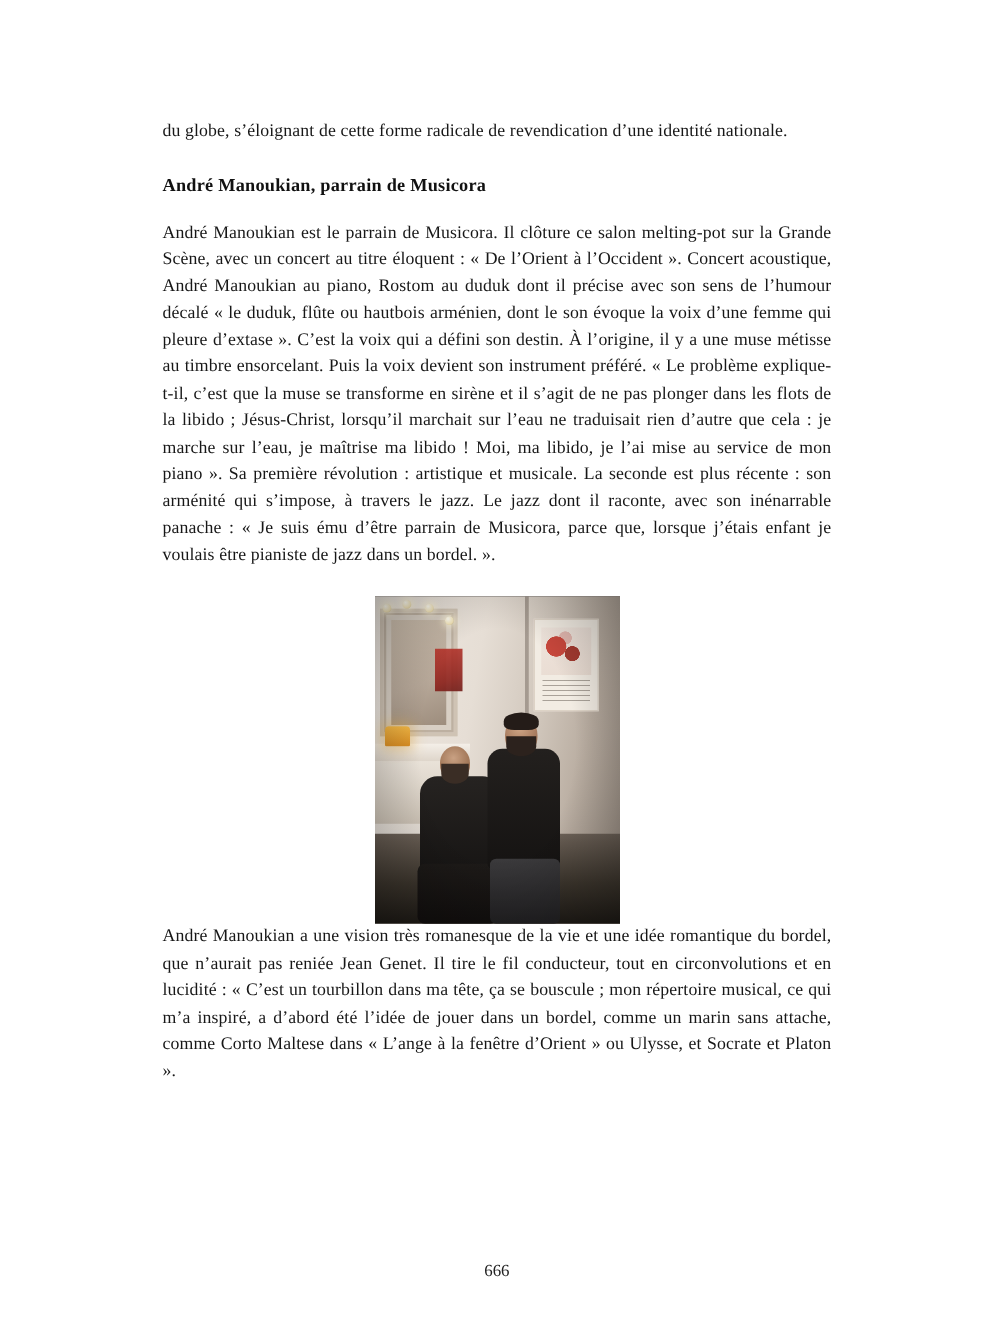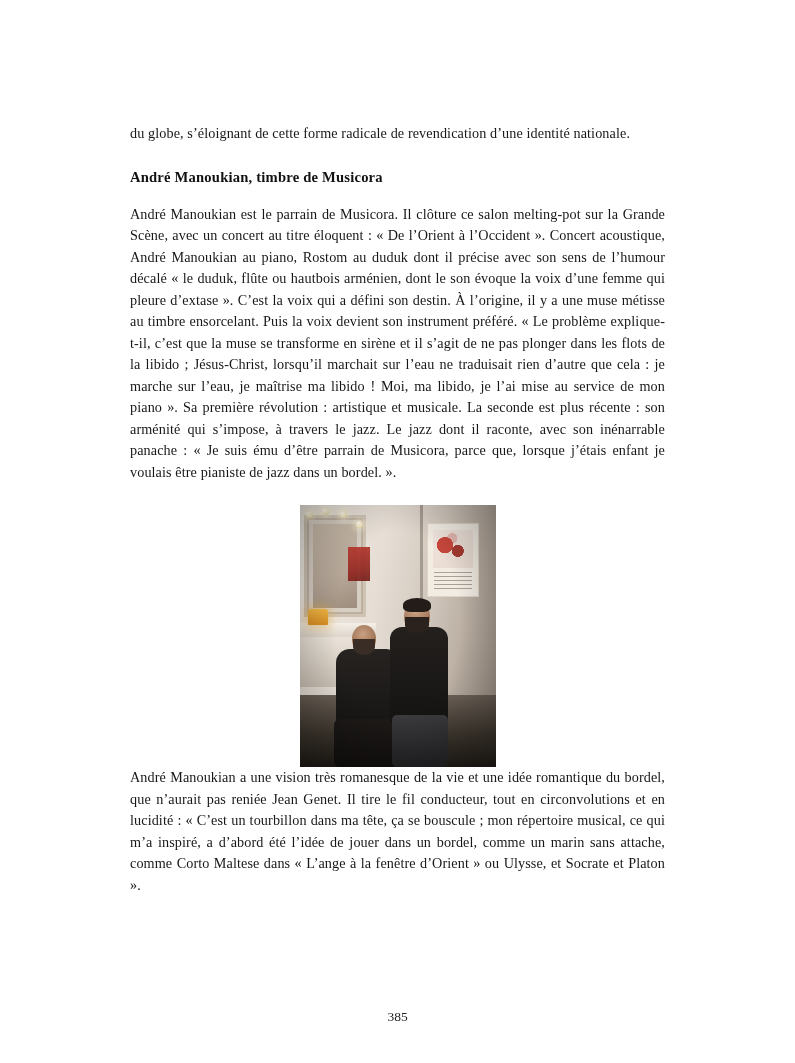--- a/index.html
+++ b/index.html
@@ -18,21 +18,20 @@
   .page {
     position: absolute;
     top: 0; left: 0;
     width: 795px;
     height: 1063px;
     box-sizing: border-box;
     padding: 95px 130px 0 130px;
   }
   .content {
     width: 535px;
-    margin-top: 28px;
   }
   p.body-text {
     font-size: 14.2px;
     line-height: 21.5px;
     text-align: justify;
     text-justify: inter-word;
     margin: 0 0 13px 0;
     letter-spacing: 0.1px;
     color: #171717;
   }
@@ -230,21 +229,21 @@
   }
 </style>
 </head>
 <body>
 
 <div class="page">
   <div class="content">
 
     <p class="body-text">du globe, s’éloignant de cette forme radicale de revendication d’une identité nationale.</p>
 
-    <h2 class="section-heading">André Manoukian, timbre de Musicora</h2>
+    <h2 class="section-heading">André Manoukian, parrain de Musicora</h2>
 
     <p class="body-text">André Manoukian  est le parrain de Musicora. Il clôture ce salon melting-pot sur la Grande Scène, avec un concert au titre éloquent : « De l’Orient à l’Occident ».  Concert acoustique, André Manoukian au piano, Rostom au duduk  dont il précise avec son sens de l’humour décalé « le duduk, flûte ou hautbois arménien, dont le son évoque la voix d’une femme qui pleure d’extase ». C’est la voix qui a défini son destin. À l’origine, il y a une muse métisse au timbre ensorcelant.  Puis la voix devient son instrument préféré. « Le problème explique-t-il, c’est que la muse se transforme en sirène et il s’agit de ne pas plonger dans les flots de la libido ; Jésus-Christ, lorsqu’il marchait sur l’eau ne traduisait rien d’autre que cela : je marche sur l’eau, je maîtrise ma libido ! Moi, ma libido, je l’ai mise au service de mon piano ». Sa première révolution : artistique et musicale. La seconde est plus récente : son arménité qui s’impose, à travers le jazz. Le jazz dont il raconte, avec son inénarrable panache : « Je suis ému d’être parrain de Musicora, parce que, lorsque j’étais enfant je voulais être pianiste de jazz dans un bordel. ».</p>
 
     <div class="figure">
       <div class="photo">
         <div class="wall"></div>
         <div class="wall-edge"></div>
 
         <div class="mirror-frame">
           <div class="mirror-inner"></div>
@@ -283,14 +282,14 @@
         </div>
 
         <div class="vignette"></div>
       </div>
     </div>
 
     <p class="body-text after-figure">André Manoukian a une vision très romanesque de la vie et une idée romantique du bordel, que n’aurait pas reniée Jean Genet. Il tire le fil conducteur, tout en circonvolutions et en lucidité : « C’est un tourbillon dans ma tête, ça se bouscule ; mon répertoire musical, ce qui m’a inspiré, a d’abord été l’idée de jouer dans un bordel, comme un marin sans attache, comme Corto Maltese dans « L’ange à la fenêtre d’Orient » ou Ulysse, et Socrate et Platon ».</p>
 
   </div>
 
-  <div class="page-number">385</div>
+  <div class="page-number">666</div>
 </div>
 
 </body></html>

